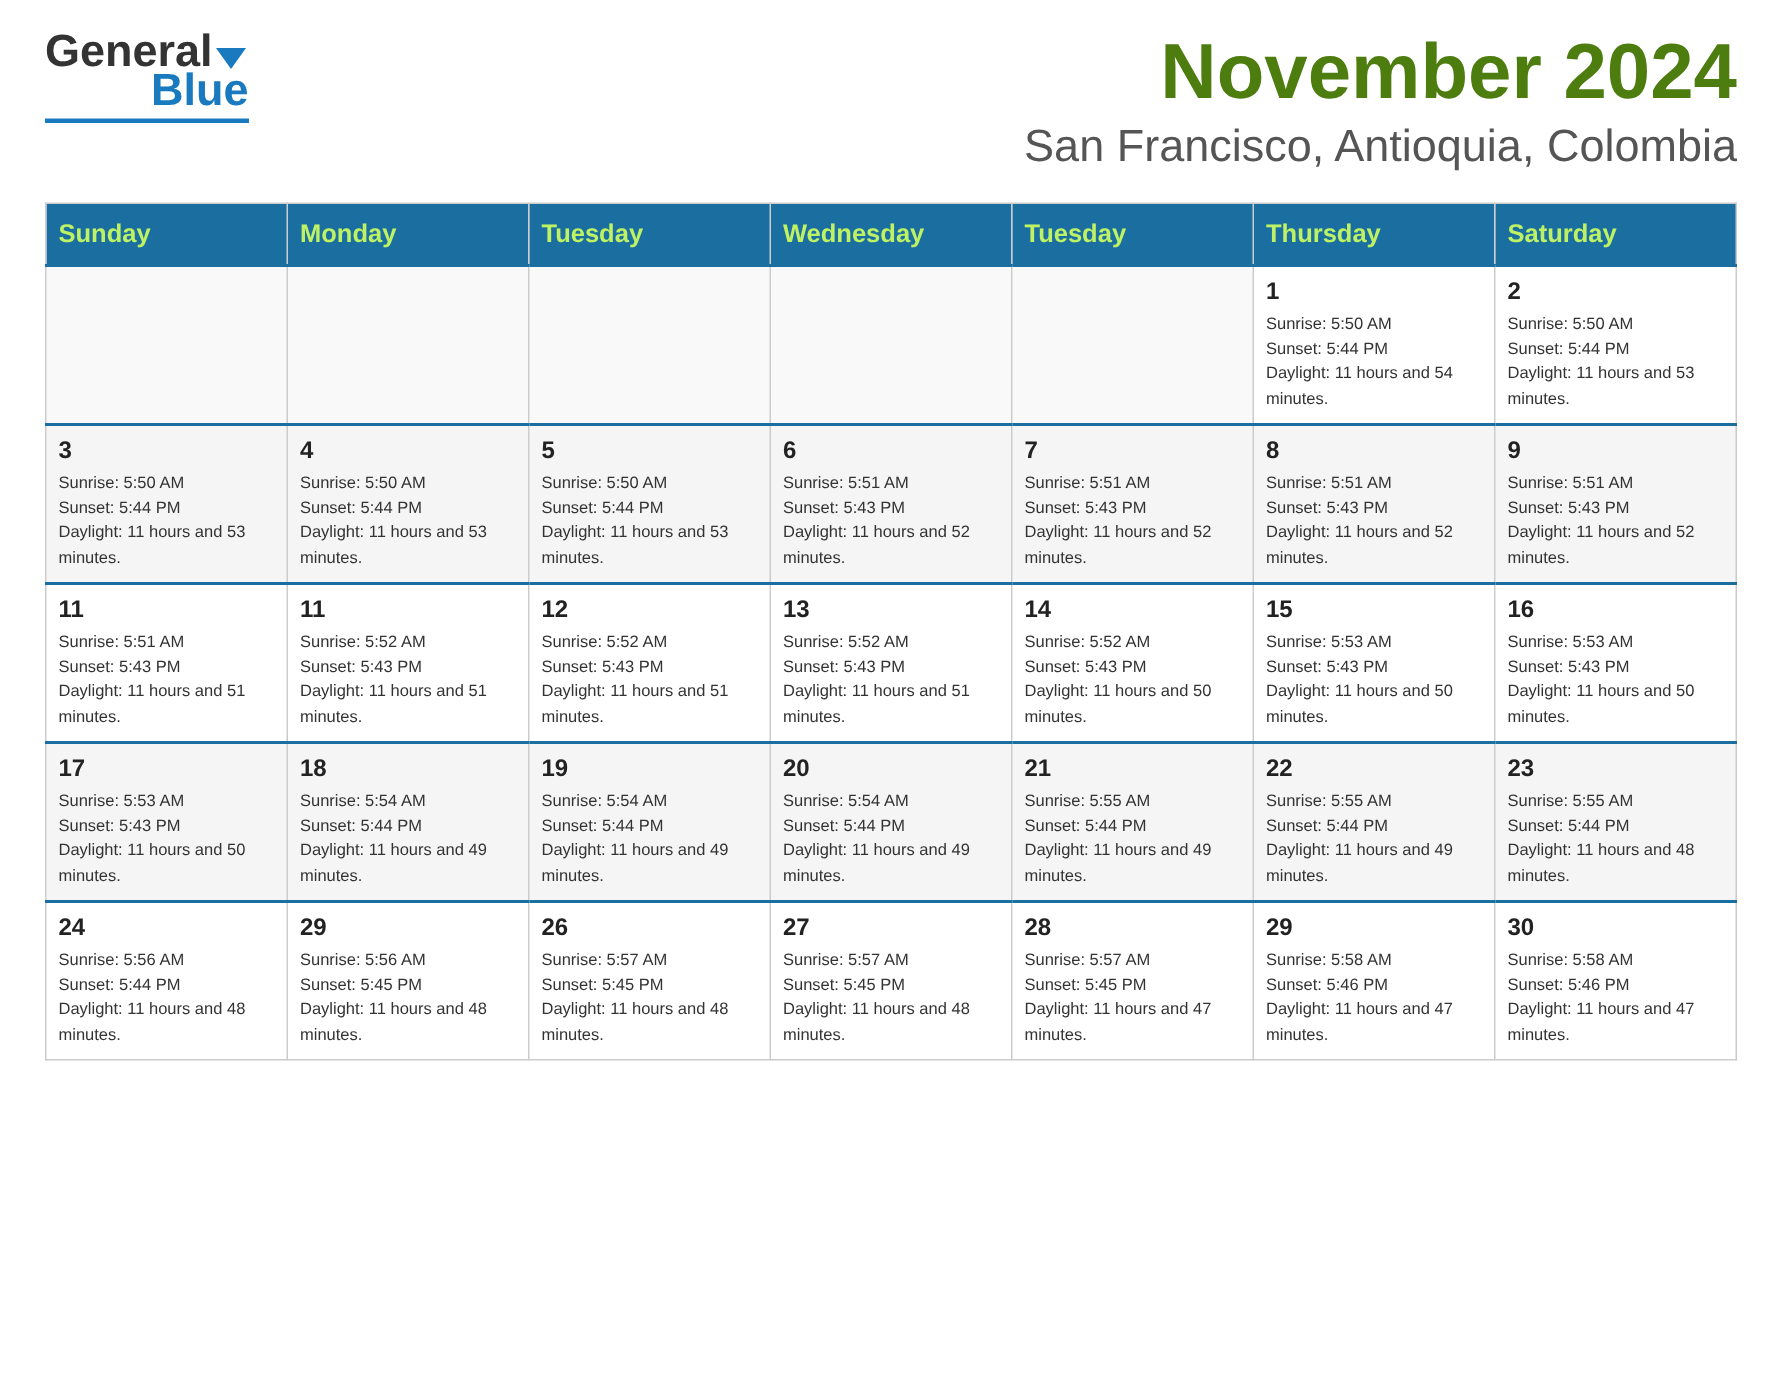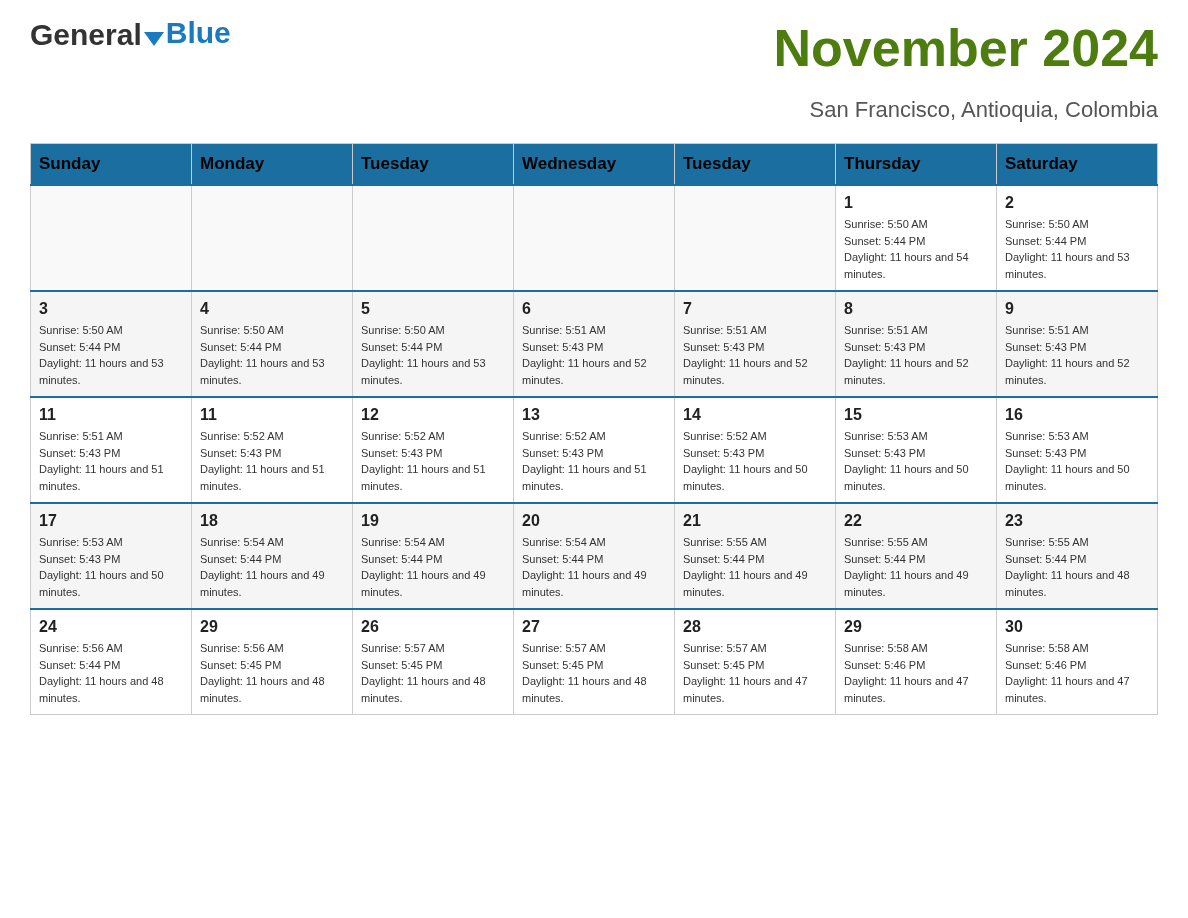--- a/index.html
+++ b/index.html
@@ -12,44 +12,44 @@
       padding: 20px 30px;
     }
     .header {
       display: flex;
       justify-content: space-between;
       align-items: flex-start;
       margin-bottom: 20px;
     }
     .logo {
       display: flex;
-      flex-direction: row;
-      align-items: center;
+      flex-direction: column;
+      align-items: flex-end;
     }
     .title-section {
       text-align: right;
     }
     .month-title {
       font-size: 52px;
       font-weight: bold;
       color: #4d7c0f;
       line-height: 1.1;
     }
     .location-title {
-      font-size: 22px;
+      font-size: 30px;
       color: #555;
-      margin-top: 20px;
+      margin-top: 4px;
     }
     .calendar {
       width: 100%;
       border-collapse: collapse;
     }
     .calendar thead tr th {
       background: #1a6fa0;
-      color: #000000;
+      color: #bef264;
       font-size: 17px;
       font-weight: bold;
       padding: 10px 8px;
       text-align: left;
       border: 1px solid #ccc;
     }
     .calendar tbody tr td {
       vertical-align: top;
       padding: 8px;
       border: 1px solid #ccc;

